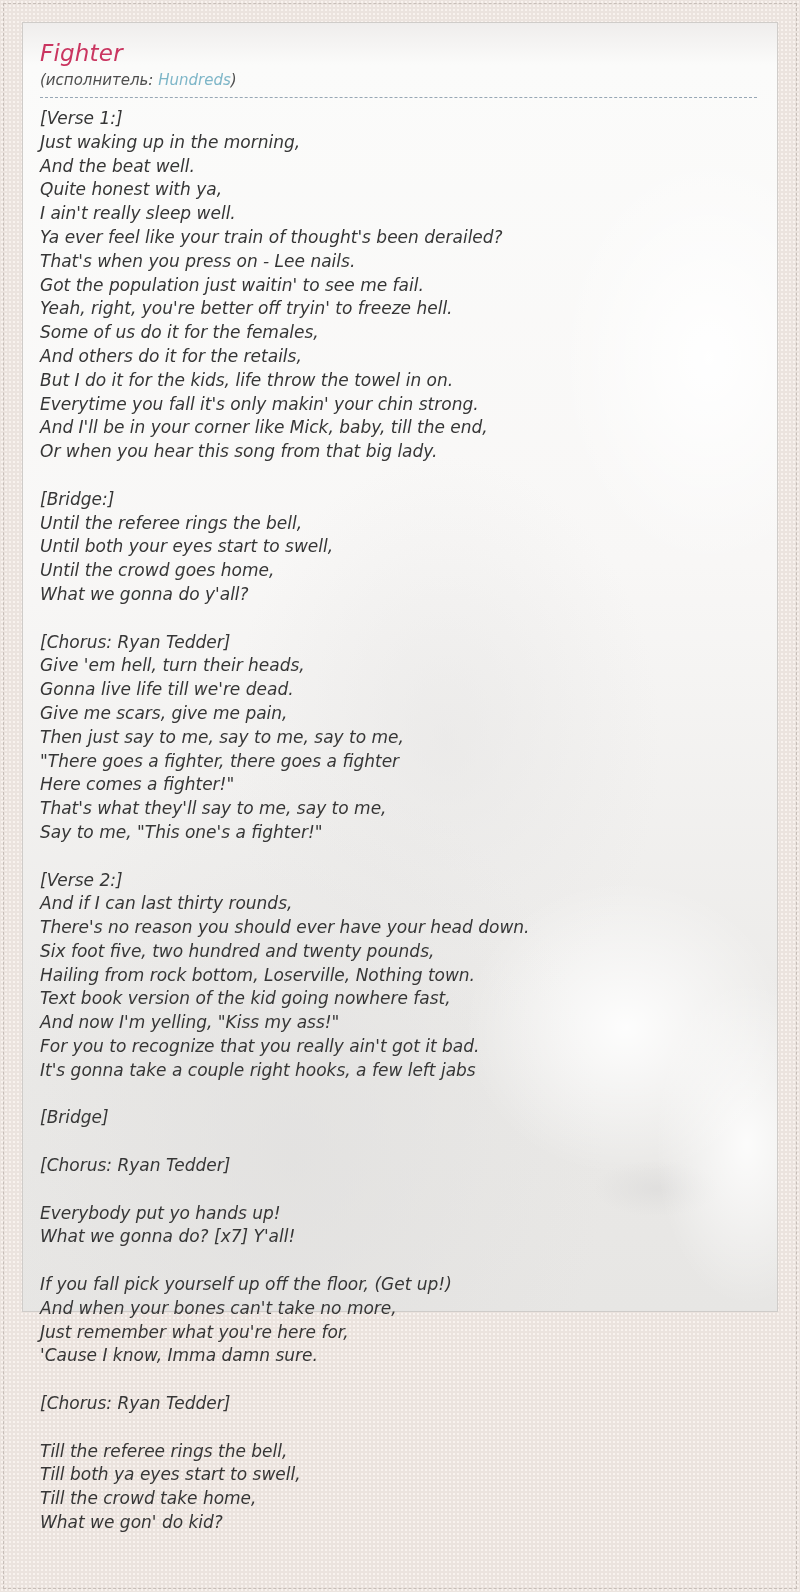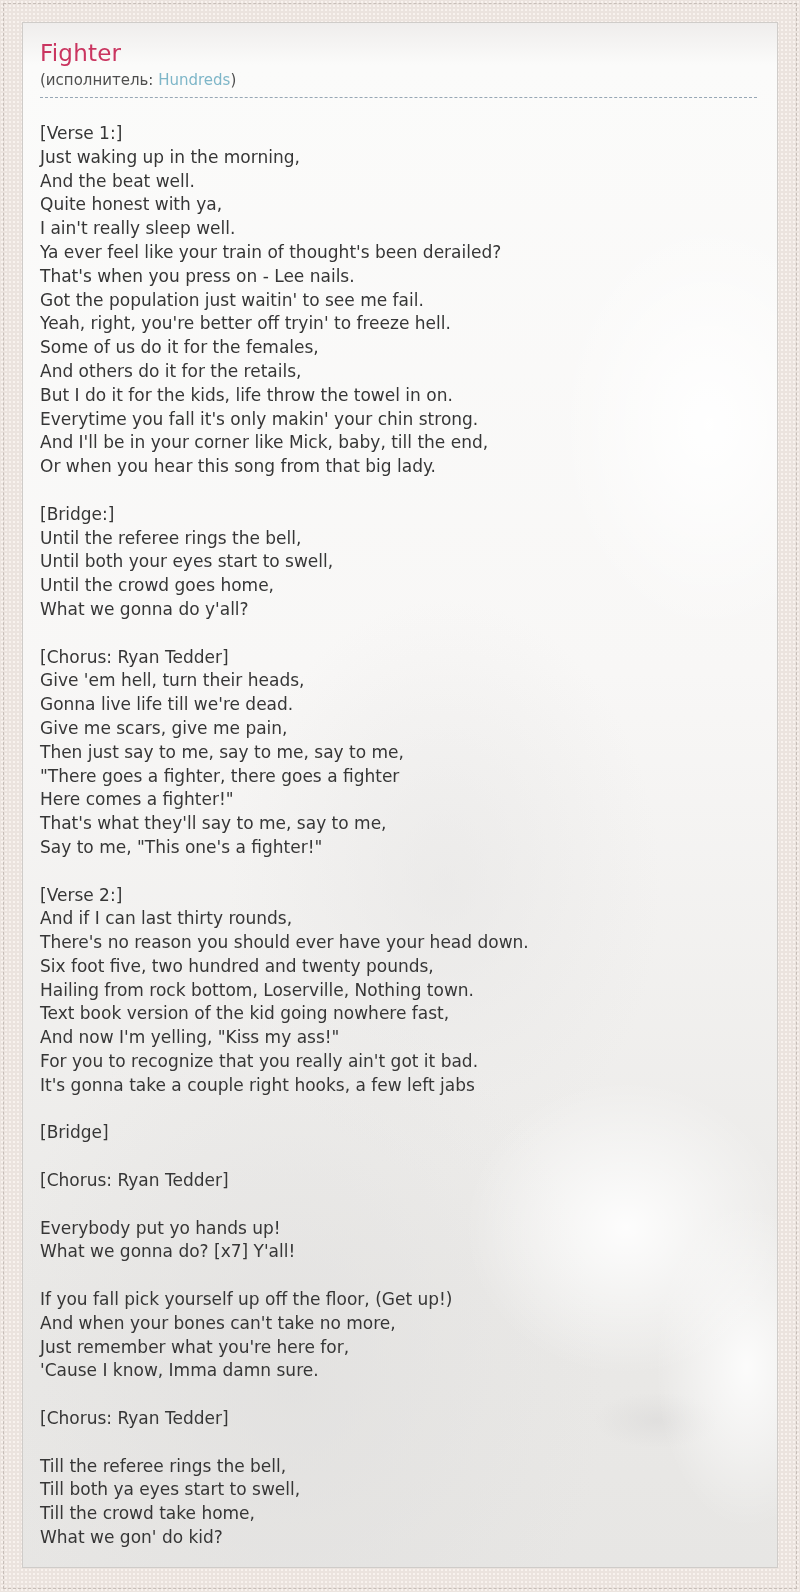--- a/index.html
+++ b/index.html
@@ -17,31 +17,32 @@
   .page-frame {
     position: absolute;
     left: 3px; top: 3px; right: 3px; bottom: 3px;
     border: 1px dashed #c7beb8;
     pointer-events: none;
   }
   
   .card {
     position: absolute;
     left: 22px; top: 22px;
-    width: 756px; height: 1546px;
+    width: 756px; height: 1290px;
     box-sizing: border-box;
     border: 1px solid #cfccc9;
     background:
       radial-gradient(ellipse 210px 290px at 91% 26%, rgba(255,255,255,0.95), rgba(255,255,255,0) 72%),
       radial-gradient(ellipse 230px 210px at 80% 78%, rgba(255,255,255,0.9), rgba(255,255,255,0) 70%),
       radial-gradient(ellipse 130px 230px at 96% 87%, rgba(255,255,255,0.85), rgba(255,255,255,0) 70%),
       radial-gradient(ellipse 90px 40px at 84% 90.5%, rgba(222,221,220,0.8), rgba(222,221,220,0) 70%),
       radial-gradient(ellipse 430px 540px at 36% 88%, rgba(223,222,221,0.6), rgba(223,222,221,0) 72%),
       radial-gradient(ellipse 300px 400px at 56% 56%, rgba(229,228,227,0.55), rgba(229,228,227,0) 72%),
       linear-gradient(180deg, #efedec 0px, #fbfbfa 42px, #f8f7f6 42%, #eae9e7 82%, #e7e6e4 100%);
+    font-style: italic;
   }
   .card-inner {
     padding: 16px 20px 0 17px;
   }
   .song-title {
     margin: 0;
     font-size: 23px;
     line-height: 29px;
     font-weight: 500;
     letter-spacing: 0.2px;
@@ -55,21 +56,21 @@
   .artist-link {
     text-decoration: none;
     cursor: pointer;
   }
   .separator {
     height: 0;
     border-bottom: 1px dashed #97a7b5;
     margin-top: 5px;
   }
   .lyrics {
-    margin-top: 24px;
+    margin-top: 9px;
     font-size: 17px;
     line-height: 23.8px;
     color: #363636;
   }
   .lyric-line {
     min-height: 23.8px;
     white-space: pre;
   }
 </style>
 </head>

